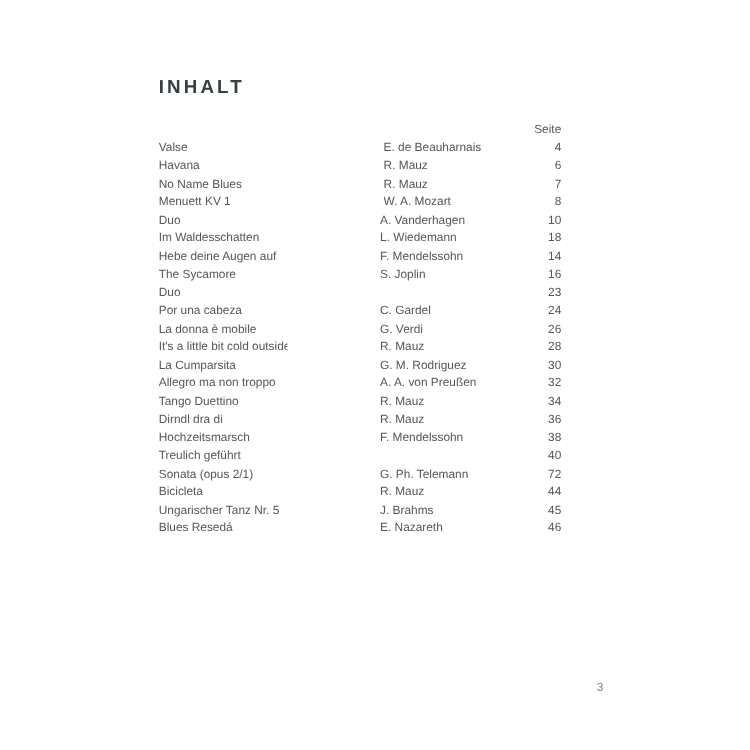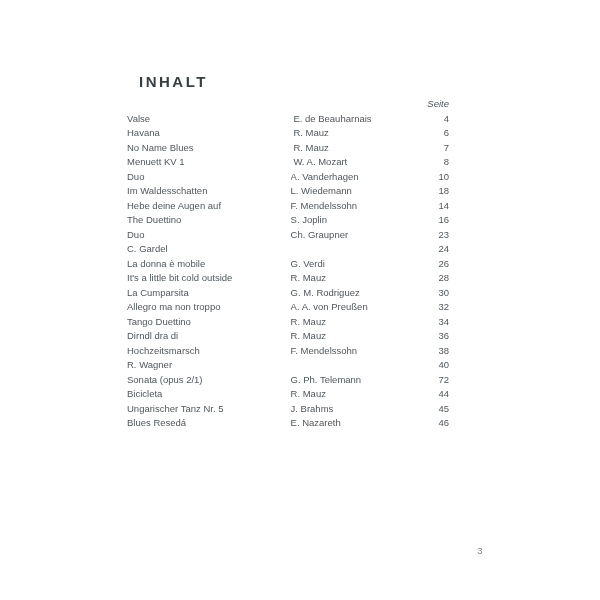--- a/index.html
+++ b/index.html
@@ -13,54 +13,54 @@
     height: 600px;
     background: #ffffff;
     font-family: "Liberation Sans", sans-serif;
     color: var(--text-color, #4f585c);
     overflow: hidden;
   }
   .title {
     position: absolute;
     left: 127px;
     top: 61px;
-    margin: 12px;
+    margin: 0;
     font-size: 15px;
     font-weight: bold;
     letter-spacing: 2.5px;
     color: var(--title-color, #363f42);
   }
   .toc {
     position: absolute;
     left: 127px;
     top: 97px;
     width: 322px;
     font-size: 9.5px;
   }
   .head-row {
     height: 14.5px;
     line-height: 14.5px;
     text-align: right;
-    font-style: italic;
   }
   .row {
     display: flex;
     height: 14.5px;
     line-height: 14.5px;
     align-items: baseline;
     white-space: nowrap;
     gap: 45px;
   }
   .col-title {
     width: 151px;
     overflow: hidden;
   }
   .col-composer {
     width: 131px;
     overflow: hidden;
+    margin-left: 29px;
   }
   .col-page {
     flex: 1;
     text-align: right;
   }
   .folio {
     position: absolute;
     left: 470px;
     top: 544px;
     width: 20px;
@@ -111,30 +111,30 @@
           <span class="col-title">Im Waldesschatten</span>
           <span class="col-composer">L. Wiedemann</span>
           <span class="col-page">18</span>
         </div>
         <div class="row">
           <span class="col-title">Hebe deine Augen auf</span>
           <span class="col-composer">F. Mendelssohn</span>
           <span class="col-page">14</span>
         </div>
         <div class="row">
-          <span class="col-title">The Duettino</span>
+          <span class="col-title">The Sycamore</span>
           <span class="col-composer">S. Joplin</span>
           <span class="col-page">16</span>
         </div>
         <div class="row">
           <span class="col-title">Duo</span>
-          <span class="col-composer">Ch. Graupner</span>
           <span class="col-page">23</span>
         </div>
         <div class="row">
+          <span class="col-title">Por una cabeza</span>
           <span class="col-composer">C. Gardel</span>
           <span class="col-page">24</span>
         </div>
         <div class="row">
           <span class="col-title">La donna è mobile</span>
           <span class="col-composer">G. Verdi</span>
           <span class="col-page">26</span>
         </div>
         <div class="row">
           <span class="col-title">It's a little bit cold outside</span>
@@ -160,21 +160,21 @@
           <span class="col-title">Dirndl dra di</span>
           <span class="col-composer">R. Mauz</span>
           <span class="col-page">36</span>
         </div>
         <div class="row">
           <span class="col-title">Hochzeitsmarsch</span>
           <span class="col-composer">F. Mendelssohn</span>
           <span class="col-page">38</span>
         </div>
         <div class="row">
-          <span class="col-composer">R. Wagner</span>
+          <span class="col-title">Treulich geführt</span>
           <span class="col-page">40</span>
         </div>
         <div class="row">
           <span class="col-title">Sonata (opus 2/1)</span>
           <span class="col-composer">G. Ph. Telemann</span>
           <span class="col-page">72</span>
         </div>
         <div class="row">
           <span class="col-title">Bicicleta</span>
           <span class="col-composer">R. Mauz</span>

